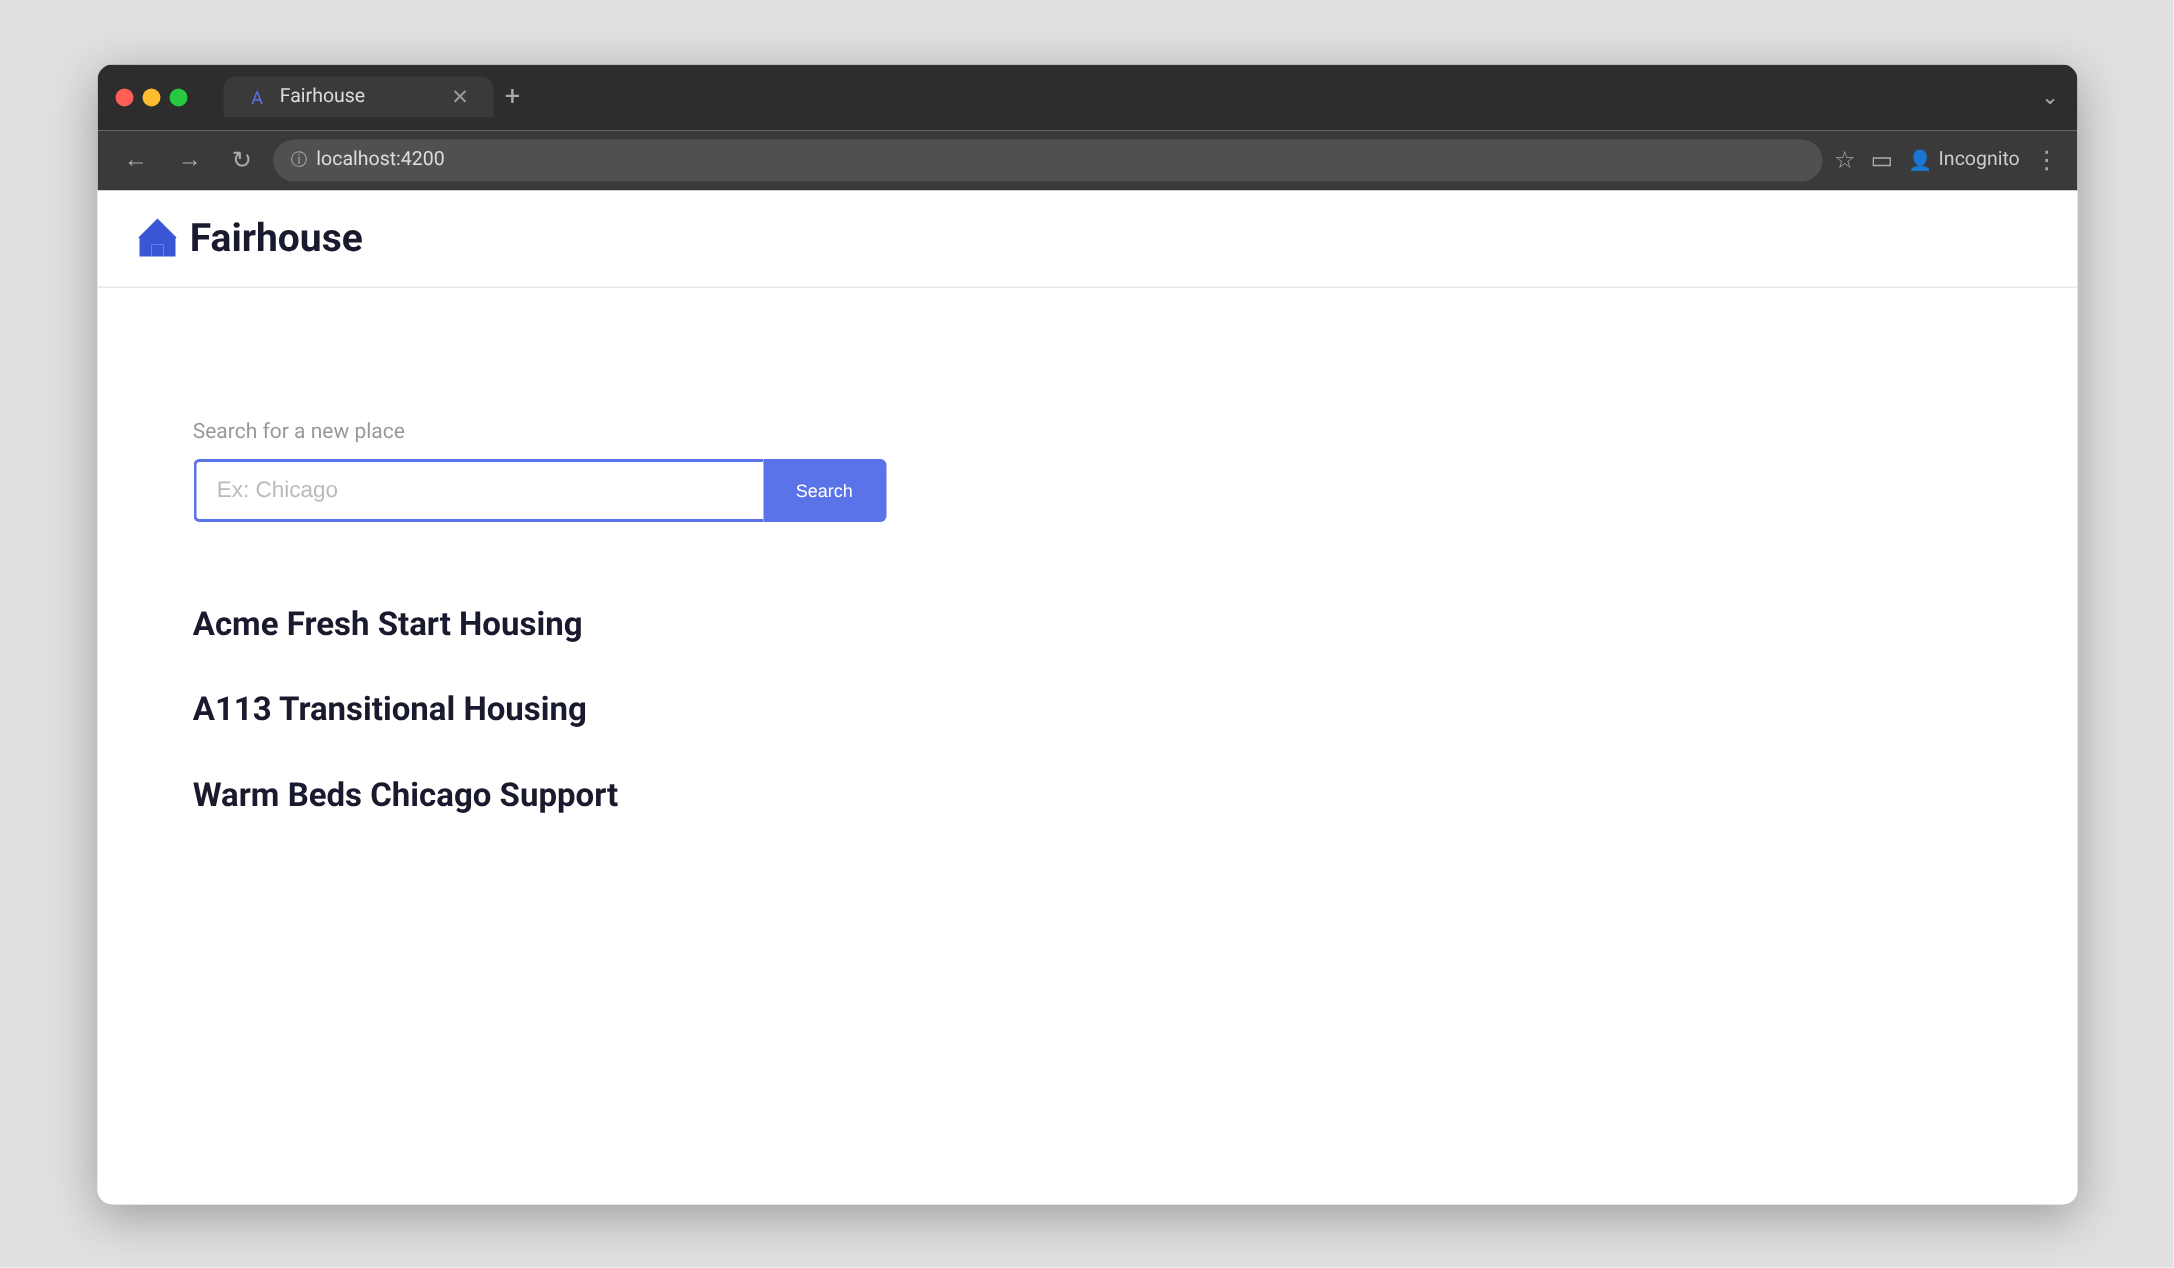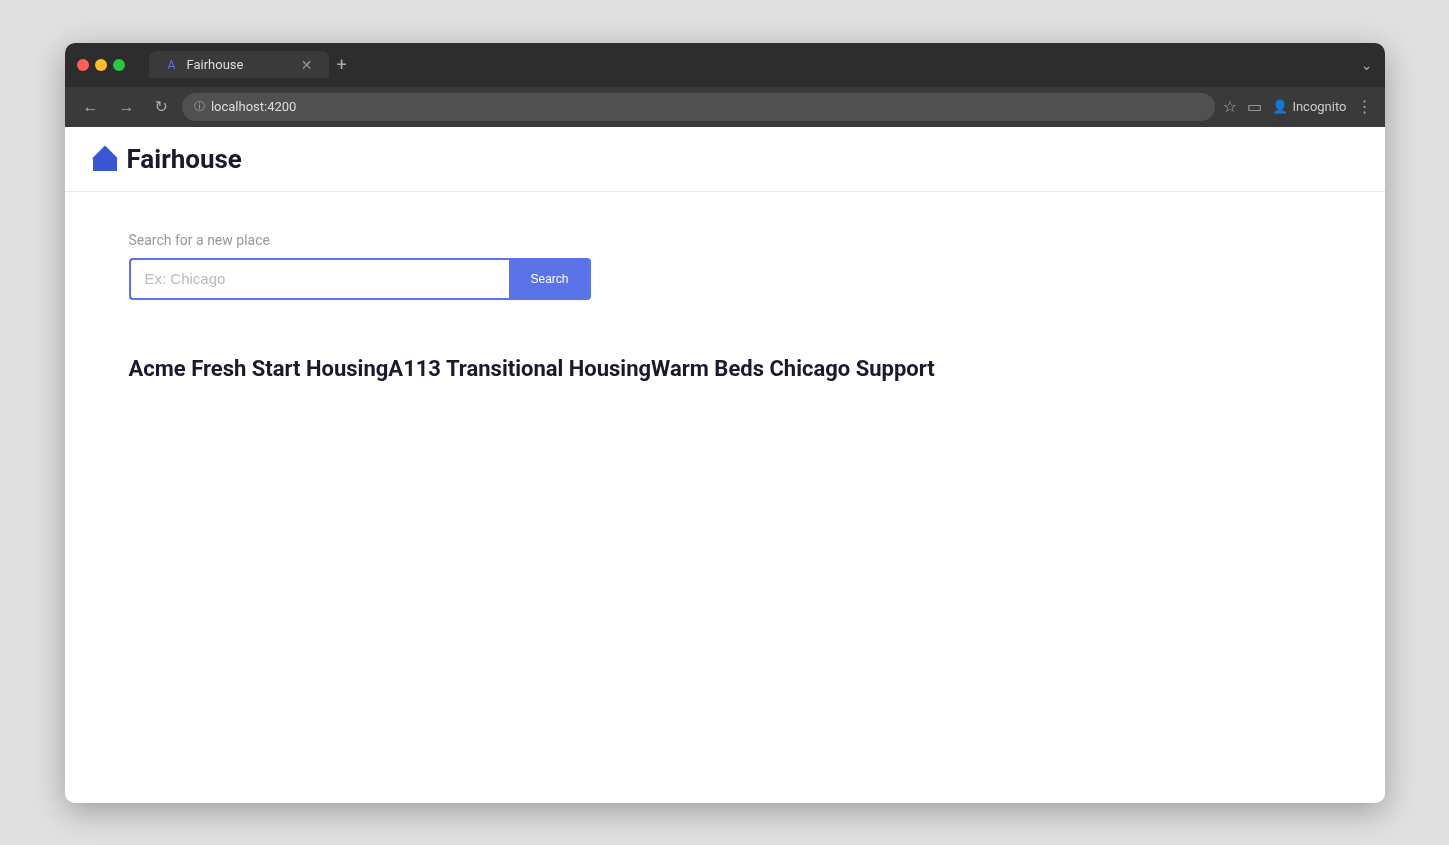--- a/index.html
+++ b/index.html
@@ -190,20 +190,21 @@
     }
 
     .page-main {
       padding: 40px 64px;
     }
 
     .search-label {
       color: #999;
       font-size: 14px;
       margin-bottom: 10px;
+      margin-top: 48px;
     }
 
     .search-row {
       display: flex;
       align-items: center;
       gap: 0;
       margin-bottom: 40px;
     }
 
     .search-input {
@@ -228,20 +229,21 @@
       border: none;
       border-radius: 0 4px 4px 0;
       font-size: 12px;
       font-weight: 500;
       cursor: pointer;
     }
 
     .results-list {
       list-style: none;
       display: flex;
+      flex-direction: column;
       gap: 0;
     }
 
     .result-item {
       padding: 16px 0;
     }
 
     .result-item-title {
       font-size: 22px;
       font-weight: 700;

